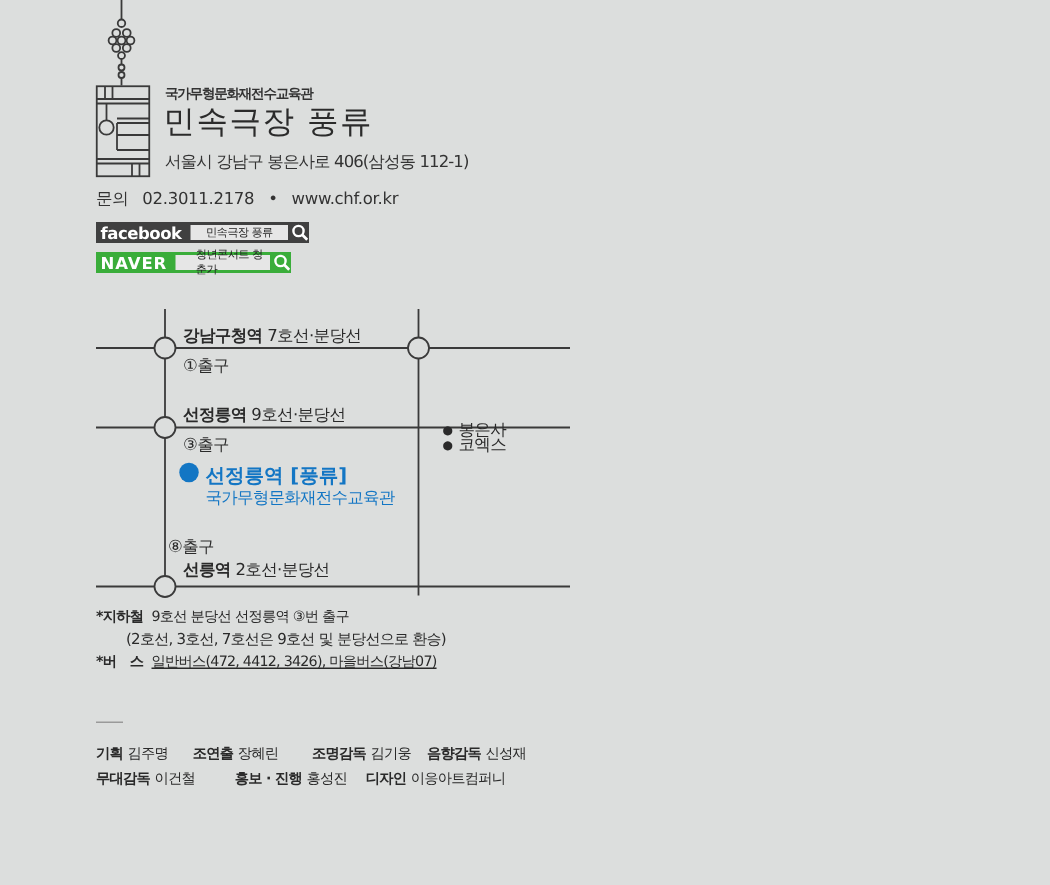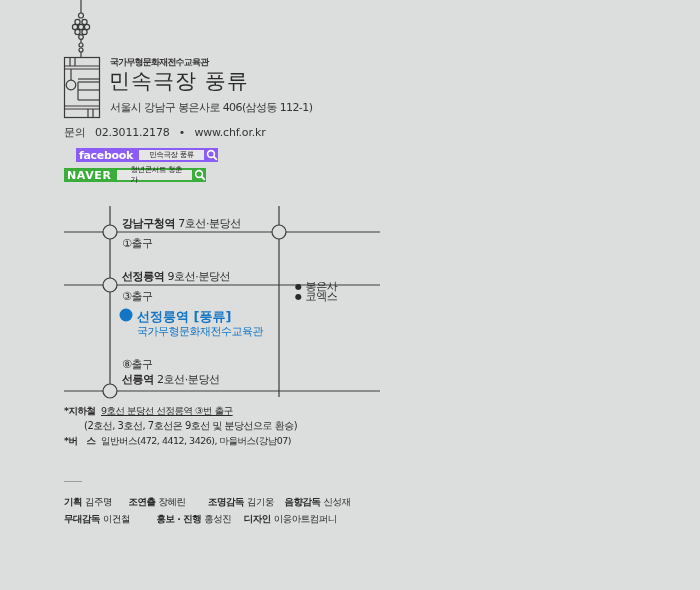--- a/index.html
+++ b/index.html
@@ -11,21 +11,21 @@
   .logo-svg { position:absolute; left:62px; top:0; }
   .org-small { left:110px; top:56px; font-size:9px; font-weight:bold; letter-spacing:-0.8px; color:#333; }
   .title { left:109px; top:67px; font-family:"DejaVu Serif","Liberation Serif",serif; font-size:21px; letter-spacing:1px; color:#2b2b2b; }
   .address { left:110px; top:100px; font-size:11px; letter-spacing:-0.6px; color:#333; }
   .contact { left:64px; top:125px; font-size:11px; color:#333; letter-spacing:-0.2px; }
   .contact span { margin-right:6px;margin-top:43px; }
   .sns { left:64px; height:14px; display:flex; align-items:center; }
   .sns .brand { height:14px; color:#fff; font-weight:bold; font-size:11px; display:flex; align-items:center; padding:0 4px; box-sizing:border-box; letter-spacing:-0.3px; }
   .sns .field { height:10px; background:#e6e6e6; font-size:7.5px; color:#222; display:flex; align-items:center; padding:0 4px; margin:0 2px; letter-spacing:-0.4px; }
   .sns .mag { width:14px; height:14px; display:flex; align-items:center; justify-content:center; }
-  .fb { top:148px; background:#8b5cf6;margin-left:12px; }
+  .fb { top:148px; background:#404040; }
   .nv { top:168px; background:#3aad3a; }
   .map-svg { position:absolute; left:0; top:0; }
   .mtext { position:absolute; font-size:11px; color:#2a2a2a; letter-spacing:-0.4px; white-space:nowrap; }
   .mtext b { font-weight:bold; }
   .poi { font-size:11px; }
   .venue-name { left:137px; top:308px; font-size:13px; font-weight:bold; color:#1376c4; letter-spacing:0; }
   .venue-sub { left:137px; top:324px; font-size:11px; color:#1376c4; letter-spacing:-0.5px; }
   .note { position:absolute; font-size:9.5px; letter-spacing:-0.5px; color:#2a2a2a; white-space:nowrap; }
   .note-small { font-size:10px; }
   .divider { left:64px; top:481px; width:18px; height:1px; background:#9a9a9a; }
@@ -86,21 +86,21 @@
   <div class="brand" style="padding-left:3px;">facebook</div>
   <div class="field" style="width:68px; justify-content:center;">민속극장 풍류</div>
   <div class="mag">
     <svg width="12" height="12" viewBox="0 0 12 12">
         <circle cx="5" cy="5" r="3.4" stroke="#fff" stroke-width="1.6" fill="none"></circle>
         <line x1="7.5" y1="7.5" x2="10.8" y2="10.8" stroke="#fff" stroke-width="1.8"></line>
       </svg>
   </div>
 </div>
 
-<div class="abs sns nv" style="width:142px;justify-content:space-between;">
+<div class="abs sns nv" style="width:130px;justify-content:space-between;">
   <div class="brand" style="letter-spacing:0.6px; padding-left:3px;">NAVER</div>
   <div class="field" style="width:64px; justify-content:center;padding-left:13px;">청년콘서트 청춘가</div>
   <div class="mag">
     <svg width="12" height="12" viewBox="0 0 12 12">
         <circle cx="5" cy="5" r="3.4" stroke="#fff" stroke-width="1.6" fill="none"></circle>
         <line x1="7.5" y1="7.5" x2="10.8" y2="10.8" stroke="#fff" stroke-width="1.8"></line>
       </svg>
   </div>
 </div>
 
@@ -136,34 +136,34 @@
 <div class="mtext poi" style="left:295px; top:279px;">
   <span style="font-size:8px; margin-right:4px; vertical-align:1px;">●</span><span>봉은사</span>
 </div>
 <div class="mtext poi" style="left:295px; top:289px;">
   <span style="font-size:8px; margin-right:4px; vertical-align:1px;">●</span><span>코엑스</span>
 </div>
 
 <div class="mtext venue-name">선정릉역 [풍류]</div>
 <div class="mtext venue-sub">국가무형문화재전수교육관</div>
 
-<div class="mtext" style="left:122px; top:357px;">⑧출구</div>
+<div class="mtext" style="left:112px; top:357px;">⑧출구</div>
 <div class="mtext" style="left:122px; top:372px;">
   <b>선릉역</b>
   <span>2호선·분당선</span>
 </div>
 
 <div class="note" style="left:64px; top:405px;">
   <b>*지하철</b>
-  <span style="margin-left:3px;text-decoration:underline;">9호선 분당선 선정릉역 ③번 출구</span>
+  <span style="margin-left:3px;">9호선 분당선 선정릉역 ③번 출구</span>
 </div>
 <div class="note note-small" style="left:84px; top:419px;">(2호선, 3호선, 7호선은 9호선 및 분당선으로 환승)</div>
 <div class="note" style="left:64px; top:435px;">
   <b>*버　스</b>
-  <span style="margin-left:3px;">일반버스(472, 4412, 3426), 마을버스(강남07)</span>
+  <span style="margin-left:3px;text-decoration:underline;">일반버스(472, 4412, 3426), 마을버스(강남07)</span>
 </div>
 
 <div class="abs divider"></div>
 
 <div class="credits" style="left:64px; top:496px;">
   <span class="item"><span class="role">기획</span><span>김주명</span></span>
   <span class="item" style="margin-right:20px;text-align:center;"><span class="role">조연출</span><span>장혜린</span></span>
   <span class="item" style="margin-right:8px;"><span class="role">조명감독</span><span>김기웅</span></span>
   <span class="item"><span class="role">음향감독</span><span>신성재</span></span>
 </div>

